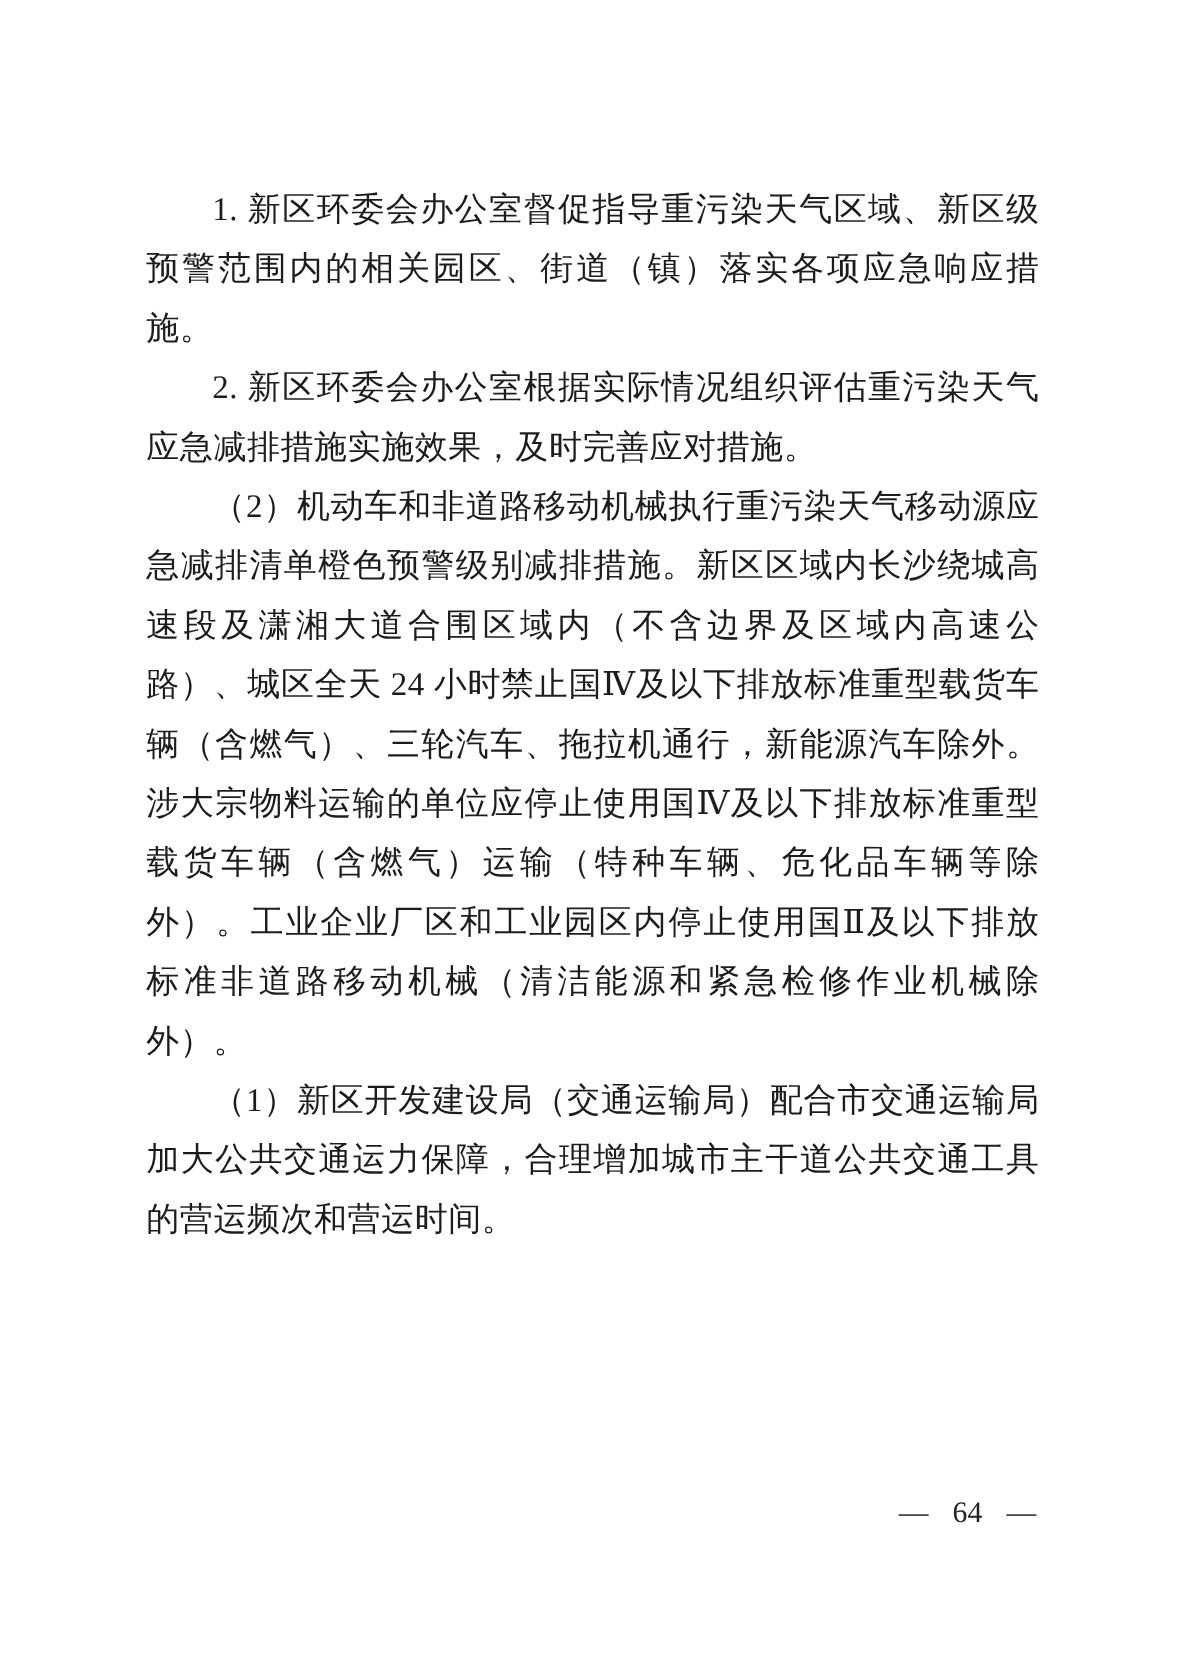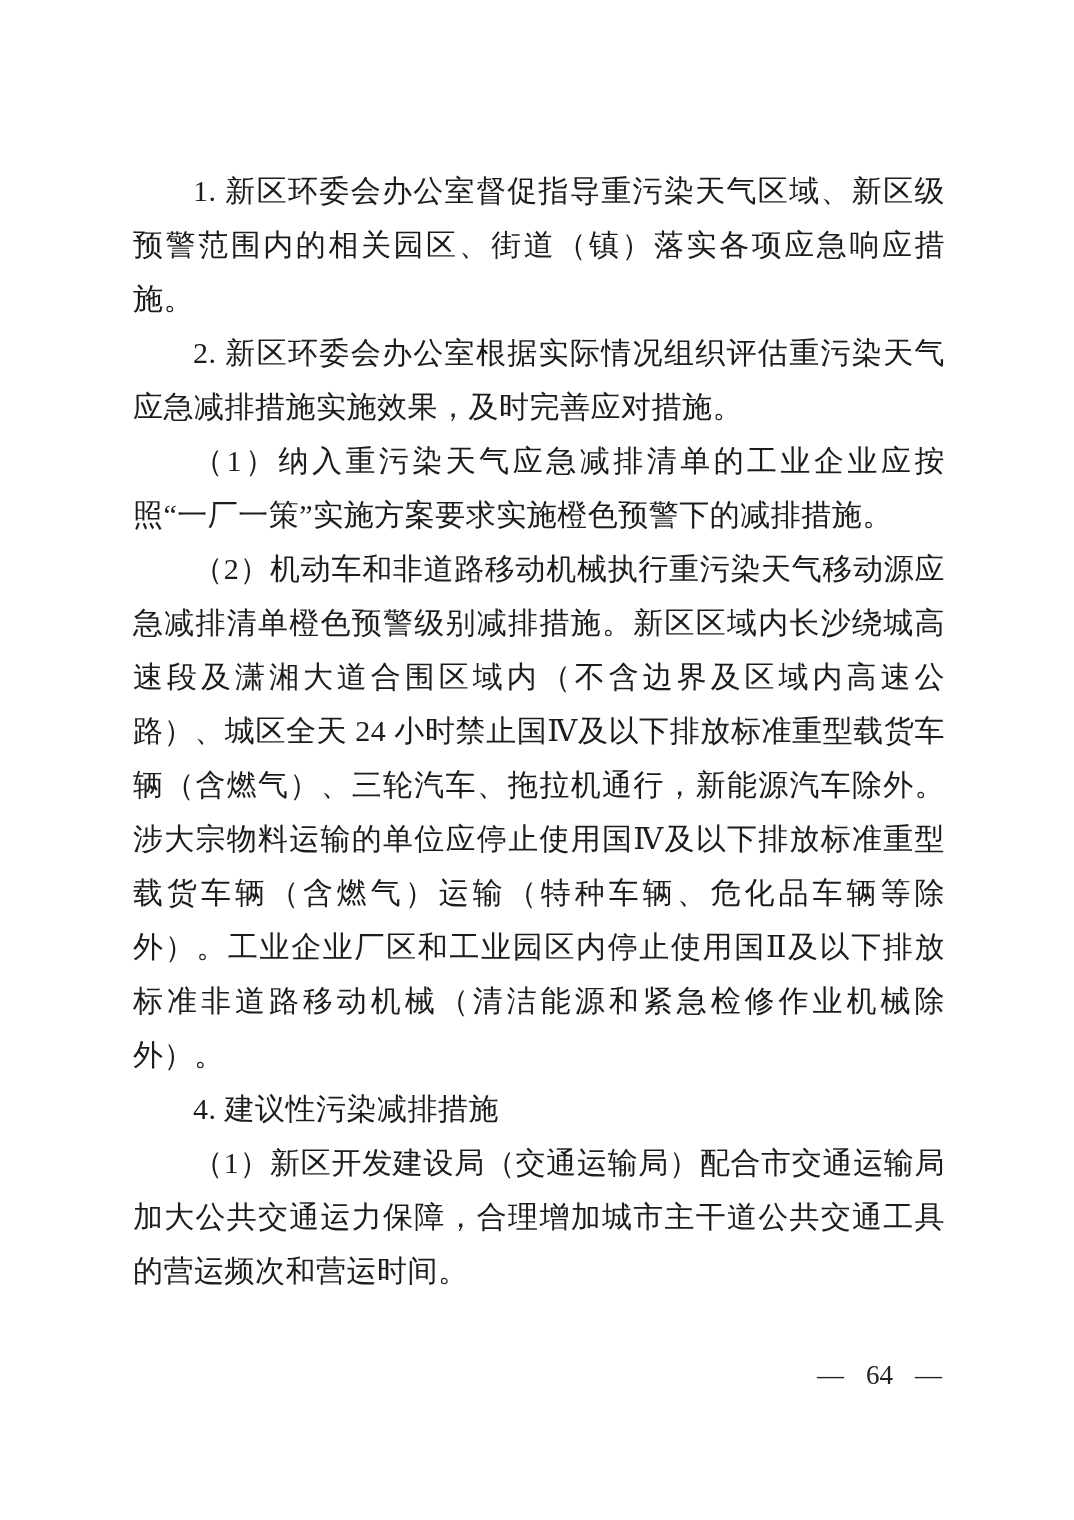--- a/index.html
+++ b/index.html
@@ -46,23 +46,21 @@
     letter-spacing: 0;
   }
 </style>
 </head>
 <body>
 
 <div class="page">
   <main class="doc-body">
     <p class="para">1. 新区环委会办公室督促指导重污染天气区域、新区级预警范围内的相关园区、街道（镇）落实各项应急响应措施。</p>
     <p class="para">2. 新区环委会办公室根据实际情况组织评估重污染天气应急减排措施实施效果，及时完善应对措施。</p>
-    <p class="para">（1）纳入重污染天气应急减排清单的工业企业应按照“一厂一策”实施方案要求实施橙色预警下的减排措施。</p>
     <p class="para">（2）机动车和非道路移动机械执行重污染天气移动源应急减排清单橙色预警级别减排措施。新区区域内长沙绕城高速段及潇湘大道合围区域内（不含边界及区域内高速公路）、城区全天 24 小时禁止国Ⅳ及以下排放标准重型载货车辆（含燃气）、三轮汽车、拖拉机通行，新能源汽车除外。涉大宗物料运输的单位应停止使用国Ⅳ及以下排放标准重型载货车辆（含燃气）运输（特种车辆、危化品车辆等除外）。工业企业厂区和工业园区内停止使用国Ⅱ及以下排放标准非道路移动机械（清洁能源和紧急检修作业机械除外）。</p>
-    <p class="para">4. 建议性污染减排措施</p>
     <p class="para">（1）新区开发建设局（交通运输局）配合市交通运输局加大公共交通运力保障，合理增加城市主干道公共交通工具的营运频次和营运时间。</p>
   </main>
 
   <footer class="page-footer">
     <span class="dash">—</span>
     <span class="num">64</span>
     <span class="dash">—</span>
   </footer>
 </div>
 

